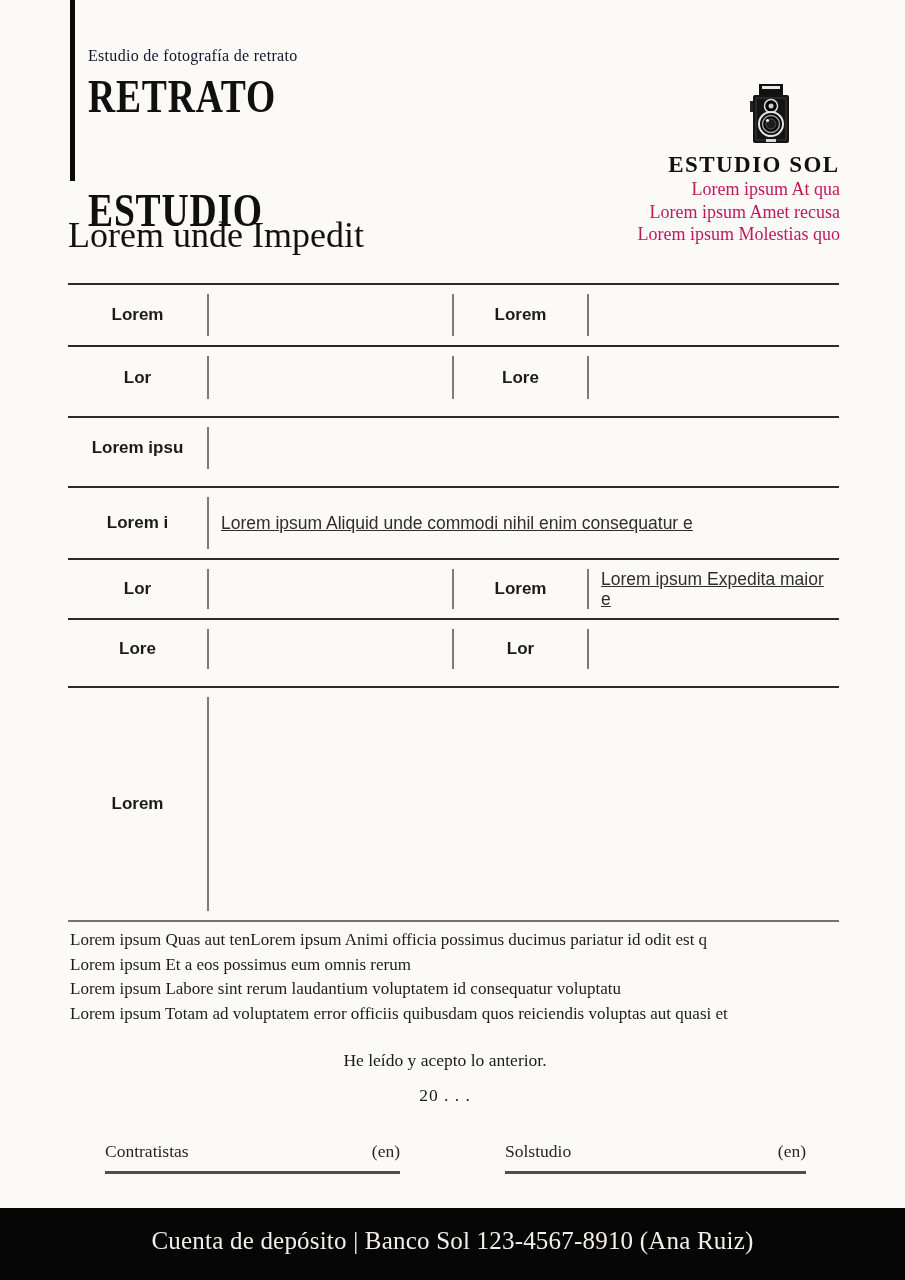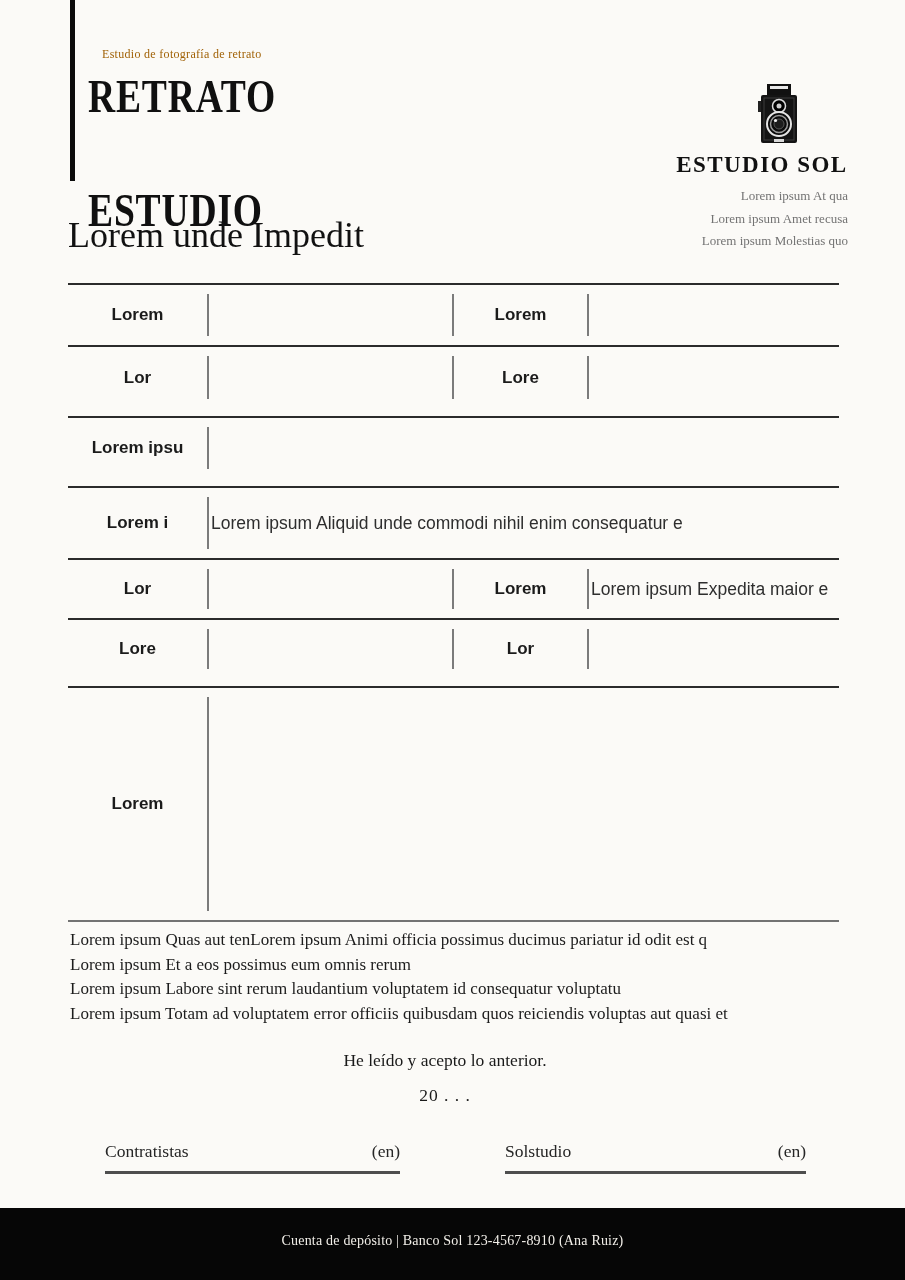--- a/index.html
+++ b/index.html
@@ -1,62 +1,62 @@
 <!DOCTYPE html>
 <html><head>
 <meta charset="utf-8">
 <style>
   html,body{margin:0;padding:0;background:#fbfaf7;}
   .page{position:relative;width:905px;height:1280px;background:#fbfaf7;
         font-family:"Liberation Serif",serif;color:#141414;overflow:hidden;margin:0 auto;}
 
   
   .accent-bar{position:absolute;left:70px;top:0;width:5px;height:181px;background:#0b0b0b;}
-  .tagline{position:absolute;left:102px;top:47px;font-size:12px;color:#a16207;letter-spacing:.3px;}
+  .tagline{position:absolute;left:88px;top:47px;font-size:16px;color:#0f172a;letter-spacing:.3px;}
   .brand{position:absolute;left:88px;top:68px;font-weight:700;font-size:47px;line-height:57px;
          letter-spacing:1px;transform:scaleX(.80);transform-origin:left top;color:#101010;white-space:pre-line;}
 
-  .studio-block{position:absolute;right:57px;top:84px;display:flex;flex-direction:column;align-items:flex-end;}
+  .studio-block{position:absolute;right:65px;top:84px;display:flex;flex-direction:column;align-items:flex-end;}
   .camera{width:42px;height:62px;margin-right:48px;}
   .studio-name{font-weight:700;font-size:24px;letter-spacing:1.5px;margin-top:5px;color:#111;
                transform:scaleX(.96);transform-origin:right center;}
-  .studio-lines{margin-top:7px;text-align:right;font-size:13px;line-height:22.5px;color:#737373;}
+  .studio-lines{text-align:right;font-size:18px;line-height:22.5px;color:#be185d;}
 
   
   .doc-title{position:absolute;left:68px;top:214px;font-size:36px;color:#111;}
 
   
   .form-table{position:absolute;left:68px;top:283px;width:771px;border-bottom:2px solid #737373;}
   .frow{display:grid;border-top:2px solid #2b2b2b;box-sizing:border-box;}
   .frow.two{grid-template-columns:139px 2px 243px 2px 133px 2px 1fr;}
   .frow.one{grid-template-columns:139px 2px 1fr;margin-top:8px;}
   .h62{height:62px}.h63{height:63px}.h61{height:72px}.h60{height:60px}.h234{height:234px}
   .vdiv{background:#7b7b7b;width:2px;margin:9px 0;}
   .cell{min-width:0;}
   .cell.label{display:flex;align-items:center;justify-content:center;
               font-family:"Liberation Sans",sans-serif;font-weight:700;font-size:17px;color:#1b1b1b;}
   .cell.value{display:flex;align-items:center;font-family:"Liberation Sans",sans-serif;
-              font-size:17.5px;line-height:20px;color:#2e2e2e;padding:0 4px 0 2px;}
+              font-size:17.5px;line-height:20px;color:#2e2e2e;padding:0 4px 0 12px;text-decoration:underline;}
 
   
   .terms{position:absolute;left:70px;top:928px;width:770px;font-size:17px;line-height:24.6px;color:#1c1c1c;}
   .acceptance{position:absolute;left:0;top:1050px;width:890px;text-align:center;font-size:17.5px;color:#1a1a1a;}
   .acceptance .date-line{margin-top:14px;letter-spacing:1px;}
 
   
   .sig{position:absolute;top:1141px;}
   .sig.left{left:105px;width:295px;}
   .sig.right{left:505px;width:301px;}
   .sig .sig-row{display:flex;justify-content:space-between;font-size:17.5px;color:#262626;gap:33px;}
   .sig .sig-line{border-bottom:3px solid #4e4e4e;margin-top:9px;height:0;}
 
   
   .footer-bar{position:absolute;left:0;bottom:0;width:905px;height:72px;background:#060606;
               display:flex;align-items:center;justify-content:center;padding-bottom:6px;box-sizing:border-box;}
-  .footer-text{color:#f2efe9;font-size:14px;letter-spacing:.2px;}
+  .footer-text{color:#f2efe9;font-size:25px;letter-spacing:.2px;}
 </style>
 </head>
 <body>
 
 <div class="page">
 
   <div class="accent-bar"></div>
   <div class="tagline">Estudio de fotografía de retrato</div>
   <div class="brand"><span>RETRATO</span><br>
     <span>ESTUDIO</span></div>

